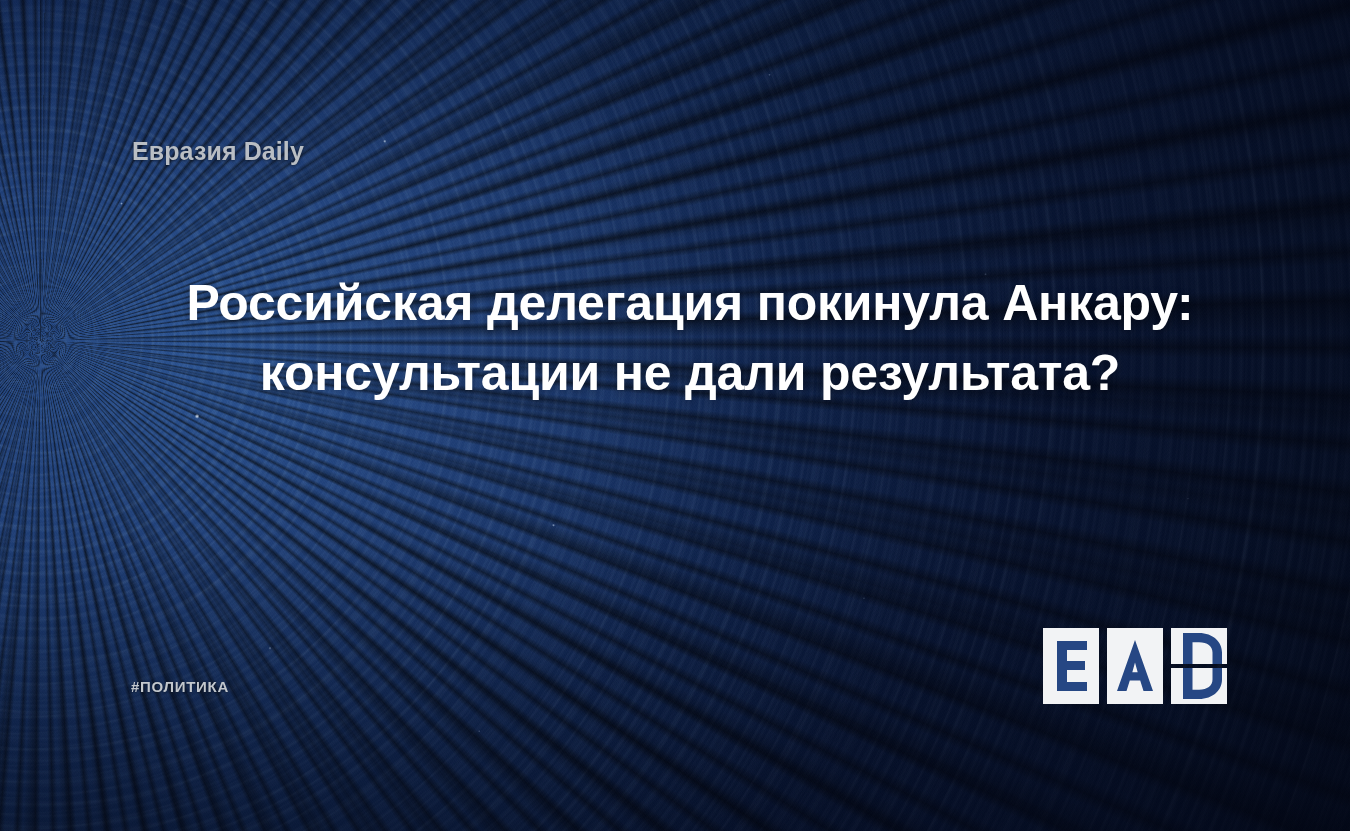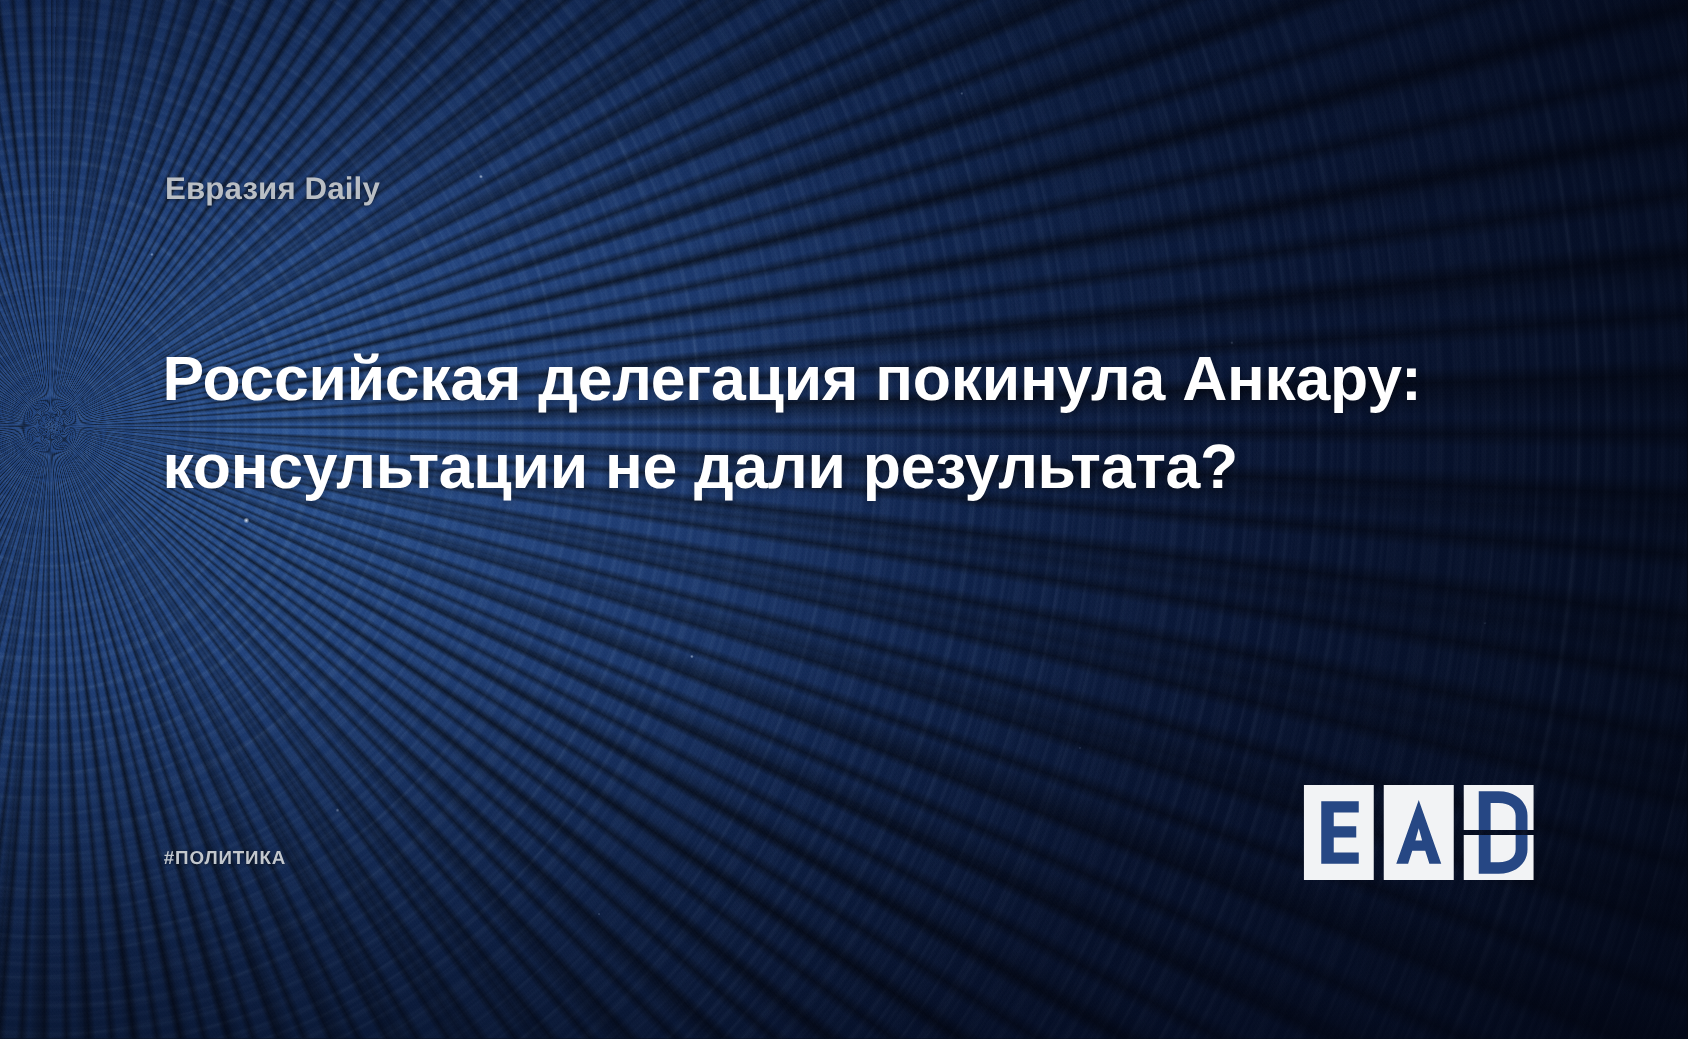--- a/index.html
+++ b/index.html
@@ -7,21 +7,21 @@
     margin: 0;
     padding: 0;
     background: #000;
   }
   #card {
     position: relative;
     width: 1350px;
     height: 831px;
     overflow: hidden;
     font-family: "Liberation Sans", sans-serif;
-    background: #0f172a;
+    background: #be185d;
     isolation: isolate;
   }
 
   
   .bg-layer {
     position: absolute;
     inset: 0;
     pointer-events: none;
   }
   
@@ -148,20 +148,21 @@
     left: 130px;
     top: 268px;
     width: 1120px;
     margin: 0;
     font-size: 50px;
     font-weight: bold;
     line-height: 70px;
     letter-spacing: -0.2px;
     color: #ffffff;
     text-shadow: 0 2px 8px rgba(0,0,0,0.35);
+    text-align: center;
   }
 
   #hashtag {
     position: absolute;
     left: 131px;
     top: 678px;
     font-size: 15px;
     font-weight: bold;
     letter-spacing: 0.7px;
     color: #c2c7cd;

